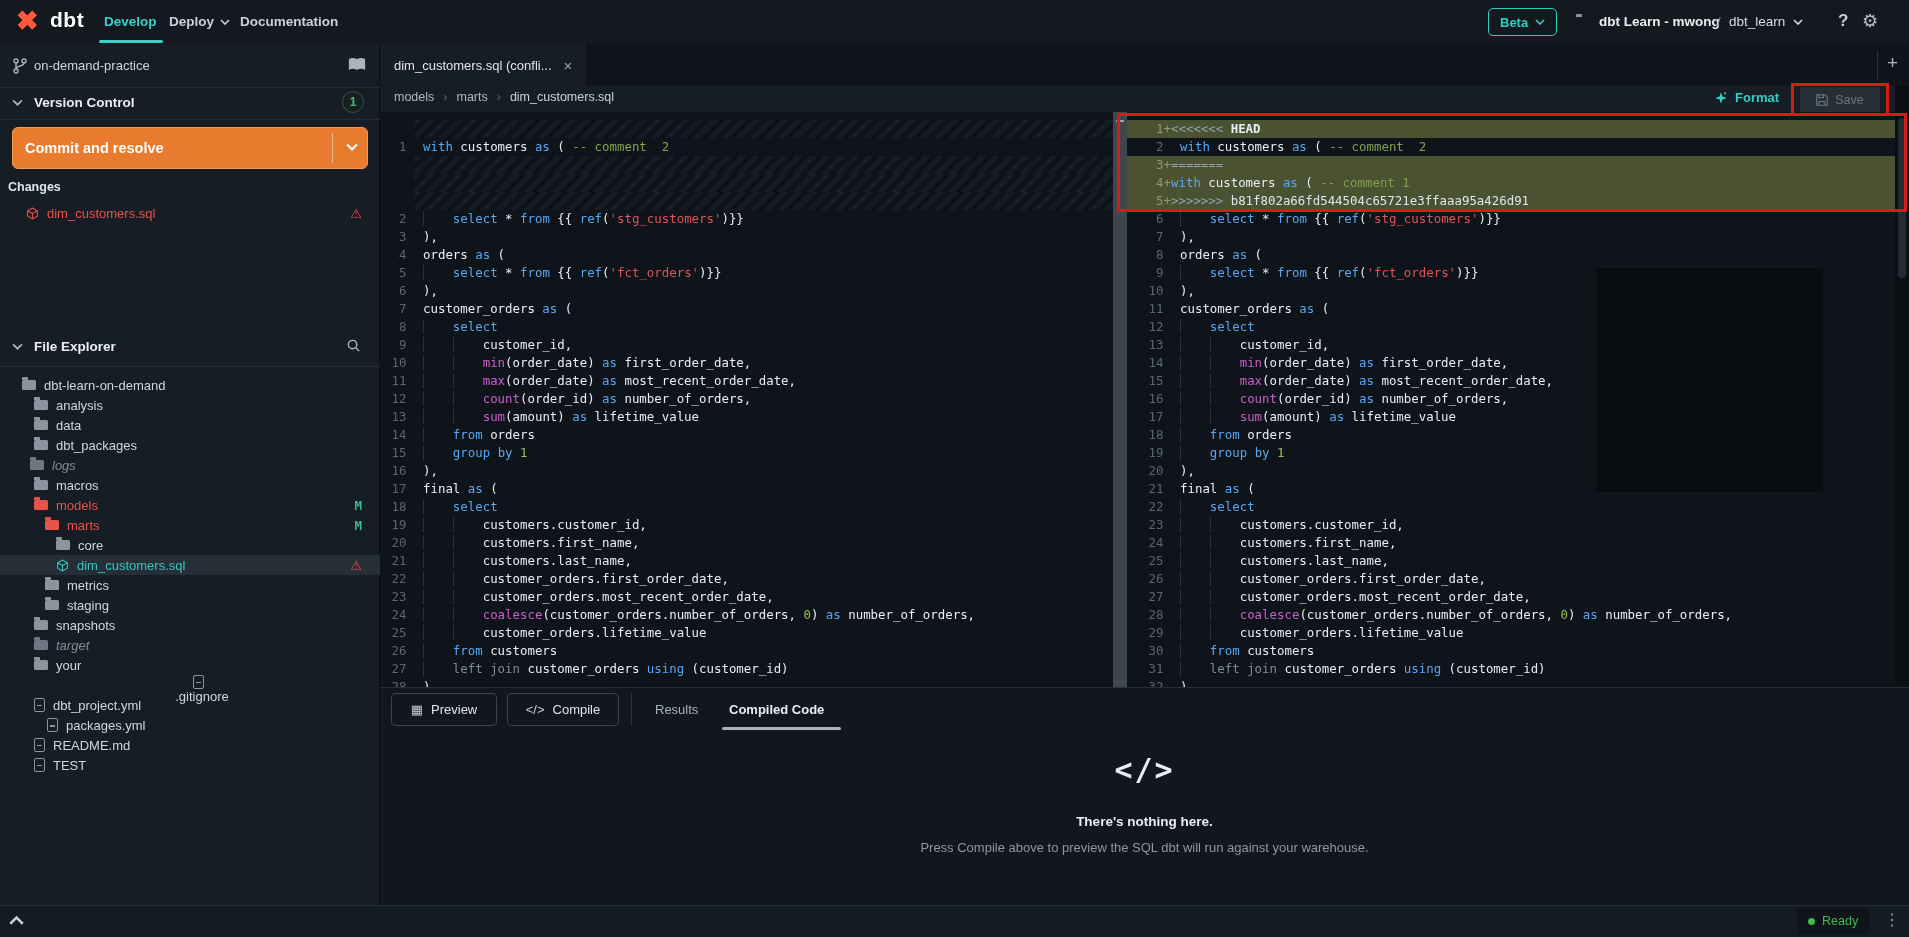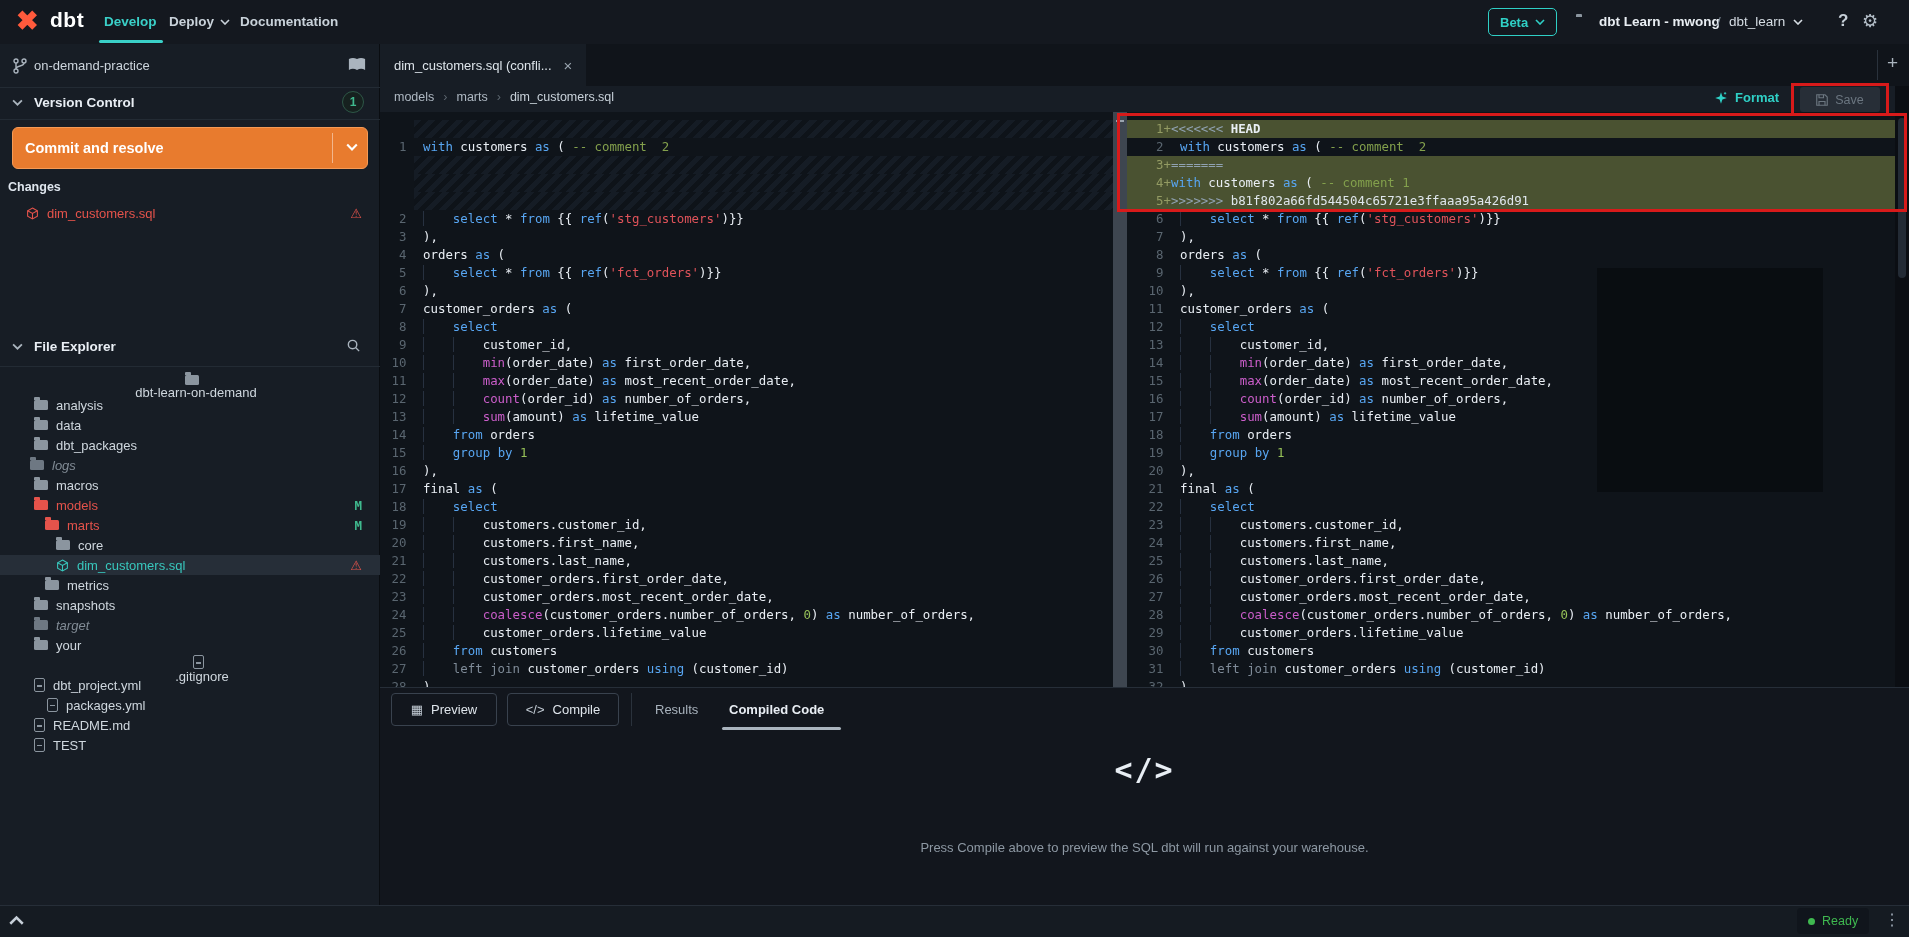--- a/index.html
+++ b/index.html
@@ -231,21 +231,21 @@
     </span>
     <div class="abs sec-head fe-title">File Explorer</div>
     <span class="abs fe-search">
       <svg width="15" height="15" viewBox="0 0 16 16">
           <circle cx="7" cy="7" r="4.5" fill="none" stroke="#aab4be" stroke-width="1.5"></circle>
           <path d="M10.5 10.5L14 14" stroke="#aab4be" stroke-width="1.5"></path>
         </svg>
     </span>
     <div class="abs fe-divider"></div>
     <div class="abs tree" id="file-tree">
-        <div class="trow" style="padding-left: 22px; flex-direction: column;">
+        <div class="trow" style="padding-left: 22px;">
           <span class="ticon">
             <span class="fold"></span>
           </span>
           <span class="tlabel">dbt-learn-on-demand</span>
         </div>
         <div class="trow" style="padding-left: 34px;">
           <span class="ticon">
             <span class="fold"></span>
           </span>
           <span class="tlabel">analysis</span>
@@ -302,20 +302,26 @@
             </svg>
           </span>
           <span class="tlabel">dim_customers.sql</span>
           <span class="t-warn">⚠</span>
         </div>
         <div class="trow" style="padding-left: 45px;">
           <span class="ticon">
             <span class="fold"></span>
           </span>
           <span class="tlabel">metrics</span>
+        </div>
+        <div class="trow" style="padding-left: 45px;">
+          <span class="ticon">
+            <span class="fold"></span>
+          </span>
+          <span class="tlabel">staging</span>
         </div>
         <div class="trow" style="padding-left: 34px;">
           <span class="ticon">
             <span class="fold"></span>
           </span>
           <span class="tlabel">snapshots</span>
         </div>
         <div class="trow dim" style="padding-left: 34px;">
           <span class="ticon">
             <span class="fold dim"></span>
@@ -667,20 +673,21 @@
   </div>
   <div class="abs pbtn pbtn-compile">
     <span class="glyph">&lt;/&gt;</span>
     <span>Compile</span>
   </div>
   <div class="abs panel-div"></div>
   <div class="abs ptab ptab-results">Results</div>
   <div class="abs ptab ptab-compiled">Compiled Code</div>
   <div class="abs ptab-underline"></div>
   <div class="abs empty-icon"><span>&lt;/&gt;</span></div>
+  <div class="abs empty-title">There's nothing here.</div>
   <div class="abs empty-sub">Press Compile above to preview the SQL dbt will run against your warehouse.</div>
 
   <div class="abs statusbar"></div>
   <span class="abs chev-up">
     <svg width="15" height="10" viewBox="0 0 12 8">
         <path d="M1 7l5-5 5 5" fill="none" stroke="#c6cfd8" stroke-width="2"></path>
       </svg>
   </span>
   <div class="abs cmd-input">dbt build --select &lt;model_name&gt;</div>
   <div class="abs ready">

